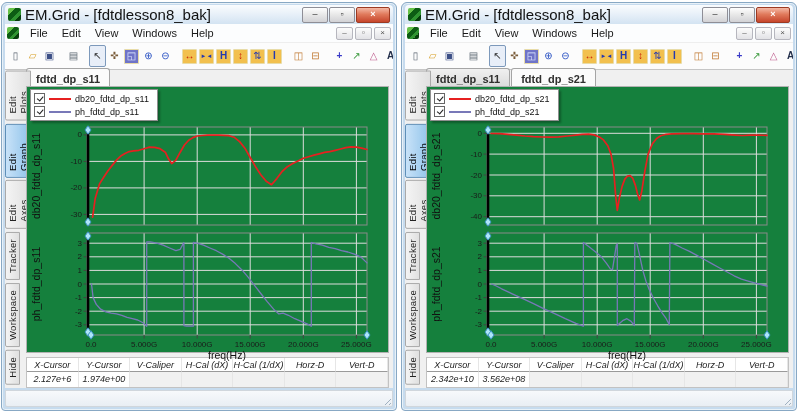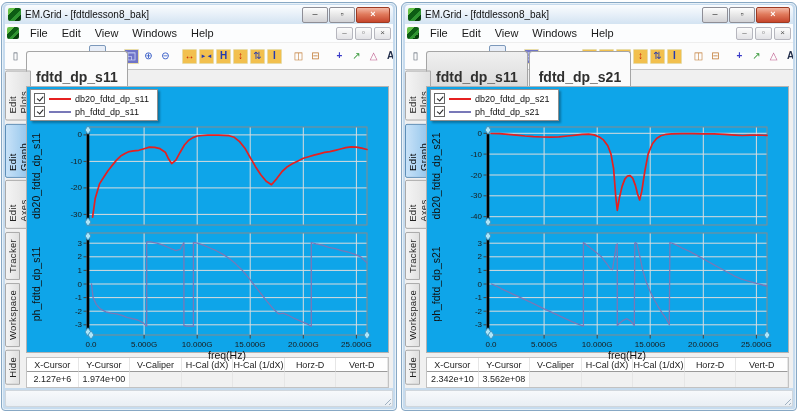--- a/index.html
+++ b/index.html
@@ -5,21 +5,21 @@
   html,body{margin:0;padding:0;background:#ffffff;}
   body{width:800px;height:413px;overflow:hidden;display:flex;gap:4px;padding:2px 1px;box-sizing:border-box;
        font-family:"Liberation Sans",sans-serif;-webkit-font-smoothing:antialiased;}
   .win{width:396px;height:409px;box-sizing:border-box;border:1px solid #88a8c4;border-radius:6px 6px 4px 4px;
        background:#c6dbee;padding:2px 3px 3px 3px;display:flex;flex-direction:column;box-shadow:inset 0 0 0 1px rgba(255,255,255,.6);}
   
   .titlebar{height:19px;display:flex;align-items:center;padding:0 3px;gap:4px;
             background:linear-gradient(#fafcfe,#e9f1f9 45%,#d3e3f2);border-radius:4px 4px 0 0;}
   .app-logo{width:13px;height:13px;border-radius:2px;flex:0 0 auto;
             background:linear-gradient(135deg,#66c24a 0 30%,#0c5c14 30% 55%,#2f9431 55% 75%,#073f0c 75%);}
-  .title-text{font-size:10px;color:#111;flex:1;white-space:nowrap;overflow:hidden;}
+  .title-text{font-size:15px;color:#111;flex:1;white-space:nowrap;overflow:hidden;}
   .capbtns{display:flex;gap:1px;}
   .capbtn{width:24px;height:14px;border:1px solid #8e8e96;border-radius:2px;font-size:9px;line-height:12px;
           text-align:center;color:#333;background:linear-gradient(#fefefe,#e9e9e9 45%,#d2d2d6);}
   .capbtn.close{width:32px;background:linear-gradient(#f4b8a4,#e07a5c 45%,#c6452b);border-color:#9c3a22;color:#fff;font-weight:bold;}
   
   .menubar{height:18px;background:#fcfdfe;display:flex;align-items:center;font-size:11px;color:#1a1a1a;padding:0 0;}
   .menu-logo{width:12px;height:12px;border-radius:2px;margin:0 4px 0 2px;
              background:linear-gradient(135deg,#66c24a 0 30%,#0c5c14 30% 55%,#2f9431 55% 75%,#073f0c 75%);}
   .menu-item{padding:1px 7px;border-radius:2px;}
   .mdibtns{margin-left:auto;display:flex;gap:2px;padding-right:2px;}
@@ -36,36 +36,36 @@
                width:13px;height:13px;border-radius:1px;}
   
   .client{flex:1;display:flex;background:#f0f0f0;min-height:0;}
   .sidebar{width:20px;display:flex;flex-direction:column;align-items:flex-start;padding-top:1px;}
   .side-tab{writing-mode:vertical-rl;transform:rotate(180deg);font-size:9.5px;color:#222;padding:6px 1px;
             background:linear-gradient(90deg,#e0e0e0,#f4f4f4);border:1px solid #a9a9a9;border-radius:0 2px 2px 0;
             margin-bottom:3px;letter-spacing:.3px;}
   .side-tab.active{background:linear-gradient(90deg,#8fc3ea,#c8e2f8);border-color:#5e8fb8;color:#000;}
   .main{flex:1;display:flex;flex-direction:column;padding-right:4px;min-width:0;}
   .tabrow{height:16px;display:flex;align-items:flex-end;padding-left:1px;}
-  .doc-tab{font-size:14px;font-weight:bold;color:#30302f;padding:17px 9px 1px;background:linear-gradient(#f0f0f0,#dcdcdc);
+  .doc-tab{font-size:11px;font-weight:bold;color:#30302f;padding:4px 9px 1px;background:linear-gradient(#f0f0f0,#dcdcdc);
            border:1px solid #a5a5a5;border-bottom:none;border-radius:3px 3px 0 0;margin-right:1px;margin-top:40px;}
   .doc-tab.active{background:#fbfbfb;}
-  .plot-panel{position:relative;height:278px;background:#0ea5e9;border:1px solid #b2b2b2;margin-left:1px;}
+  .plot-panel{position:relative;height:278px;background:#15803d;border:1px solid #b2b2b2;margin-left:1px;}
   svg.chart{position:absolute;inset:0;font-family:"Liberation Sans",sans-serif;}
   .legend{position:absolute;top:2px;left:3px;background:#fff;border:1px solid #8f8f8f;z-index:2;
           box-shadow:1.5px 1.5px 2px rgba(0,0,0,.3);padding:2px 8px 2px 3px;}
   .legend-row{display:flex;align-items:center;gap:4px;height:13px;}
   .cbx{width:9px;height:9px;border:1px solid #666;background:#fff;position:relative;flex:0 0 auto;}
   .cbx.checked::after{content:"";position:absolute;left:1.5px;top:2px;width:5px;height:2.5px;
         border-left:1.5px solid #222;border-bottom:1.5px solid #222;transform:rotate(-50deg);}
   .lsample{width:22px;height:0;flex:0 0 auto;}
   .legend-label{font-size:9px;color:#111;white-space:nowrap;}
   
   .cursor-table{margin:4px 0 0 1px;background:#fff;border:1px solid #c2c2c2;display:grid;
-                grid-template-columns:repeat(7,1fr);font-size:9px;color:#222;}
+                grid-template-columns:repeat(7,1fr);font-size:9px;color:#222;font-style:italic;}
   .ct-h{padding:2px 0 1px;text-align:center;border-bottom:1px solid #9a9a9a;border-right:1px solid #e6e6e6;white-space:nowrap;overflow:hidden;}
   .ct-v{padding:2px 0;text-align:center;border-right:1px solid #e6e6e6;min-height:11px;white-space:nowrap;}
   .ct-v.empty{background:#f1f1f1;}
   
   .win-status{height:15px;margin-top:2px;background:linear-gradient(#f7f9fb,#e9eef4);border:1px solid #d0d6dc;
               border-radius:0 0 2px 2px;position:relative;}
   .grip{position:absolute;right:1px;bottom:1px;width:9px;height:9px;
         background:repeating-linear-gradient(135deg,transparent 0 2px,#9fb0c0 2px 3px);
         clip-path:polygon(100% 0,100% 100%,0 100%);}
 </style>

